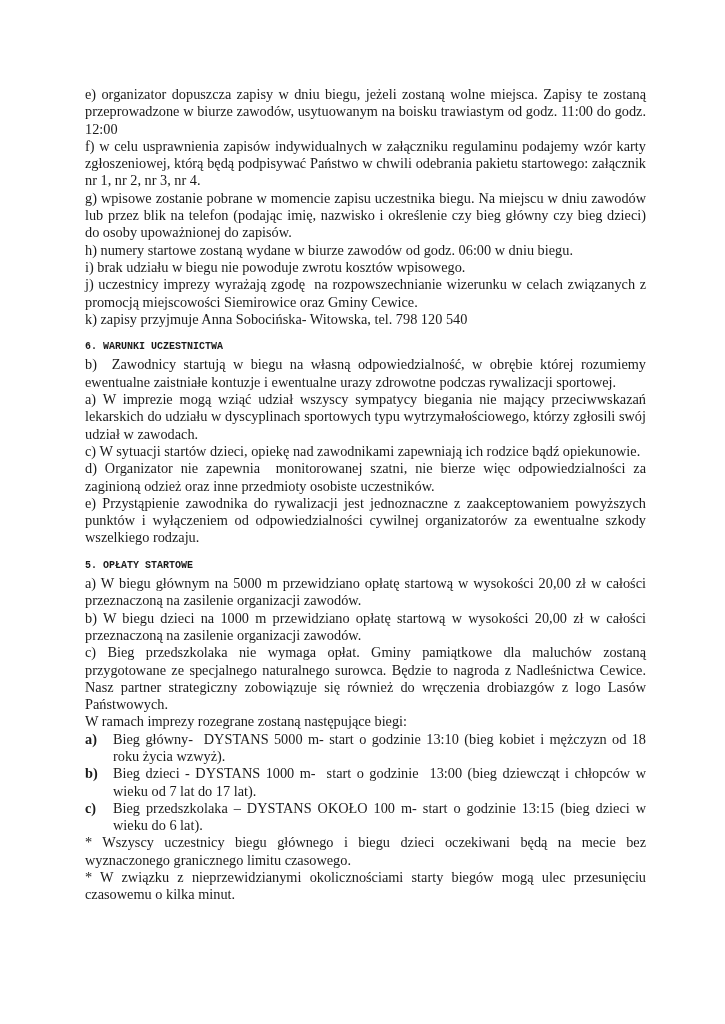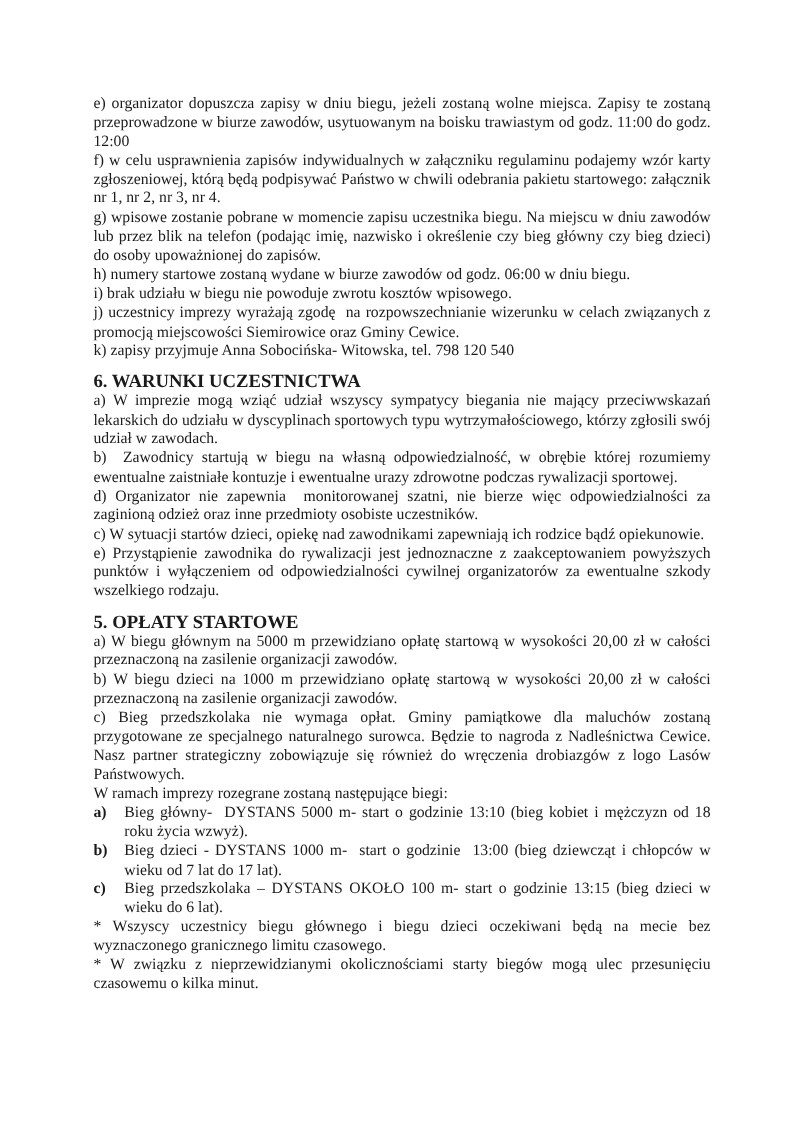--- a/index.html
+++ b/index.html
@@ -22,23 +22,24 @@
     width: 561px;
     font-size: 14.3px;
     line-height: 17.3px;
     text-align: justify;
   }
   .para {
     margin: 0;
   }
   .heading {
     margin: 10px 0 1px 0;
-    font-size: 17px;
+    font-size: 10px;
     font-weight: bold;
     text-align: left;
+    font-family: Liberation Mono, monospace;
   }
   .bold {
     font-weight: normal;
   }
   .race {
     position: relative;
     padding-left: 28px;
     margin: 0;
   }
   .race .marker {
@@ -55,24 +56,24 @@
 
   <p class="para">e) organizator dopuszcza zapisy w dniu biegu, jeżeli zostaną wolne miejsca. Zapisy te zostaną przeprowadzone w biurze zawodów, usytuowanym na boisku trawiastym od godz. 11:00 do godz. 12:00</p>
   <p class="para">f) w celu usprawnienia zapisów indywidualnych w załączniku regulaminu podajemy wzór karty zgłoszeniowej, którą będą podpisywać Państwo w chwili odebrania pakietu startowego: załącznik nr 1, nr 2, nr 3, nr 4.</p>
   <p class="para">g) wpisowe zostanie pobrane w momencie zapisu uczestnika biegu. Na miejscu w dniu zawodów lub przez blik na telefon (podając imię, nazwisko i określenie czy bieg główny czy bieg dzieci) do osoby upoważnionej do zapisów.</p>
   <p class="para">h) numery startowe zostaną wydane w biurze zawodów od godz. 06:00 w dniu biegu.</p>
   <p class="para">i) brak udziału w biegu nie powoduje zwrotu kosztów wpisowego.</p>
   <p class="para">j) uczestnicy imprezy wyrażają zgodę&nbsp; na rozpowszechnianie wizerunku w celach związanych z promocją miejscowości Siemirowice oraz Gminy Cewice.</p>
   <p class="para">k) zapisy przyjmuje Anna Sobocińska- Witowska, tel. 798 120 540</p>
 
   <h2 class="heading">6. WARUNKI UCZESTNICTWA</h2>
+  <p class="para">b)&nbsp; Zawodnicy startują w biegu na własną odpowiedzialność, w obrębie której rozumiemy ewentualne zaistniałe kontuzje i ewentualne urazy zdrowotne podczas rywalizacji sportowej.</p>
   <p class="para">a) W imprezie mogą wziąć udział wszyscy sympatycy biegania nie mający przeciwwskazań lekarskich do udziału w dyscyplinach sportowych typu wytrzymałościowego, którzy zgłosili swój udział w zawodach.</p>
-  <p class="para">b)&nbsp; Zawodnicy startują w biegu na własną odpowiedzialność, w obrębie której rozumiemy ewentualne zaistniałe kontuzje i ewentualne urazy zdrowotne podczas rywalizacji sportowej.</p>
+  <p class="para">c) W sytuacji startów dzieci, opiekę nad zawodnikami zapewniają ich rodzice bądź opiekunowie.</p>
   <p class="para">d) Organizator nie zapewnia&nbsp; monitorowanej szatni, nie bierze więc odpowiedzialności za zaginioną odzież oraz inne przedmioty osobiste uczestników.</p>
-  <p class="para">c) W sytuacji startów dzieci, opiekę nad zawodnikami zapewniają ich rodzice bądź opiekunowie.</p>
   <p class="para bold">e) Przystąpienie zawodnika do rywalizacji jest jednoznaczne z zaakceptowaniem powyższych punktów i wyłączeniem od odpowiedzialności cywilnej organizatorów za ewentualne szkody wszelkiego rodzaju.</p>
 
   <h2 class="heading">5. OPŁATY STARTOWE</h2>
   <p class="para">a) W biegu głównym na 5000 m przewidziano opłatę startową w wysokości 20,00 zł w całości przeznaczoną na zasilenie organizacji zawodów.</p>
   <p class="para">b) W biegu dzieci na 1000 m przewidziano opłatę startową w wysokości 20,00 zł w całości przeznaczoną na zasilenie organizacji zawodów.</p>
   <p class="para">c) Bieg przedszkolaka nie wymaga opłat. Gminy pamiątkowe dla maluchów zostaną przygotowane ze specjalnego naturalnego surowca. Będzie to nagroda z Nadleśnictwa Cewice. Nasz partner strategiczny zobowiązuje się również do wręczenia drobiazgów z logo Lasów Państwowych.</p>
 
   <p class="para">W ramach imprezy rozegrane zostaną następujące biegi:</p>
 
   <div class="race">

